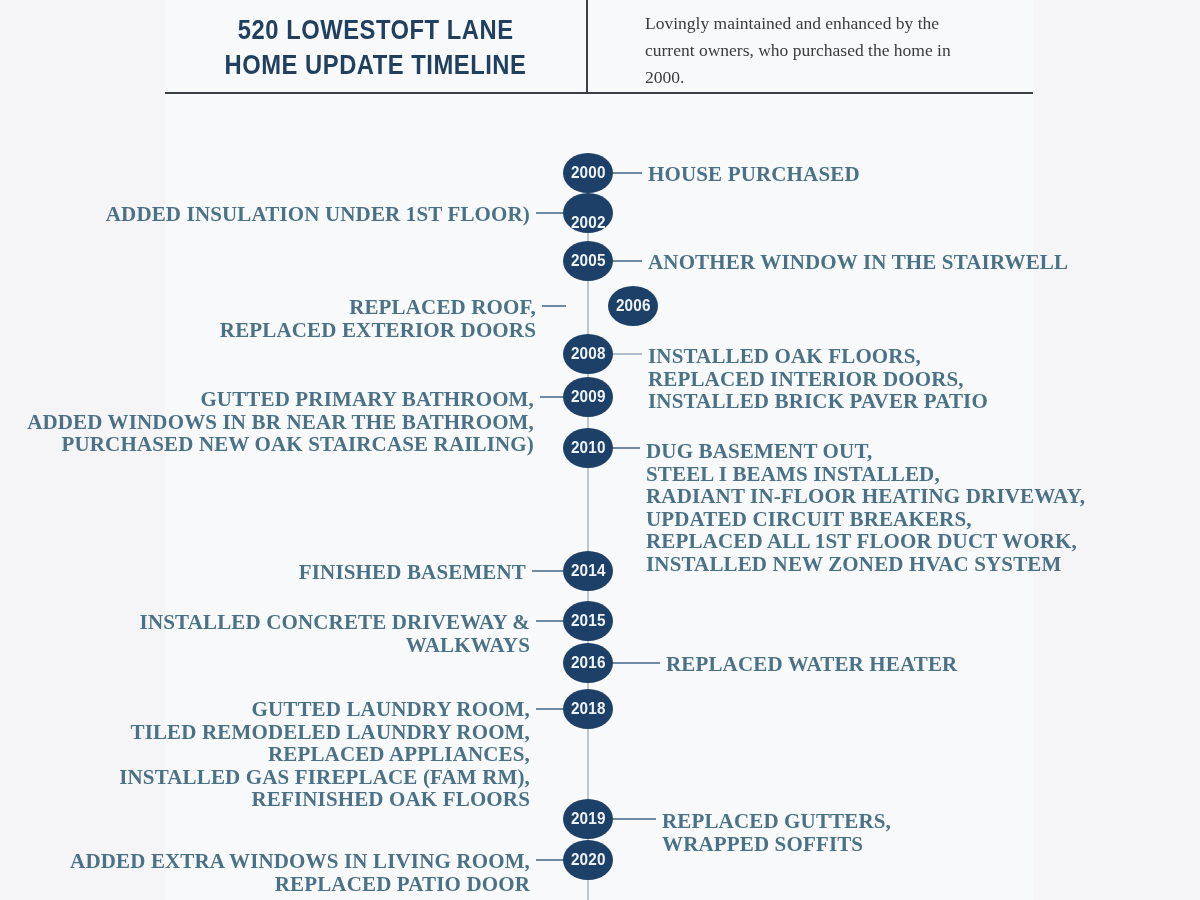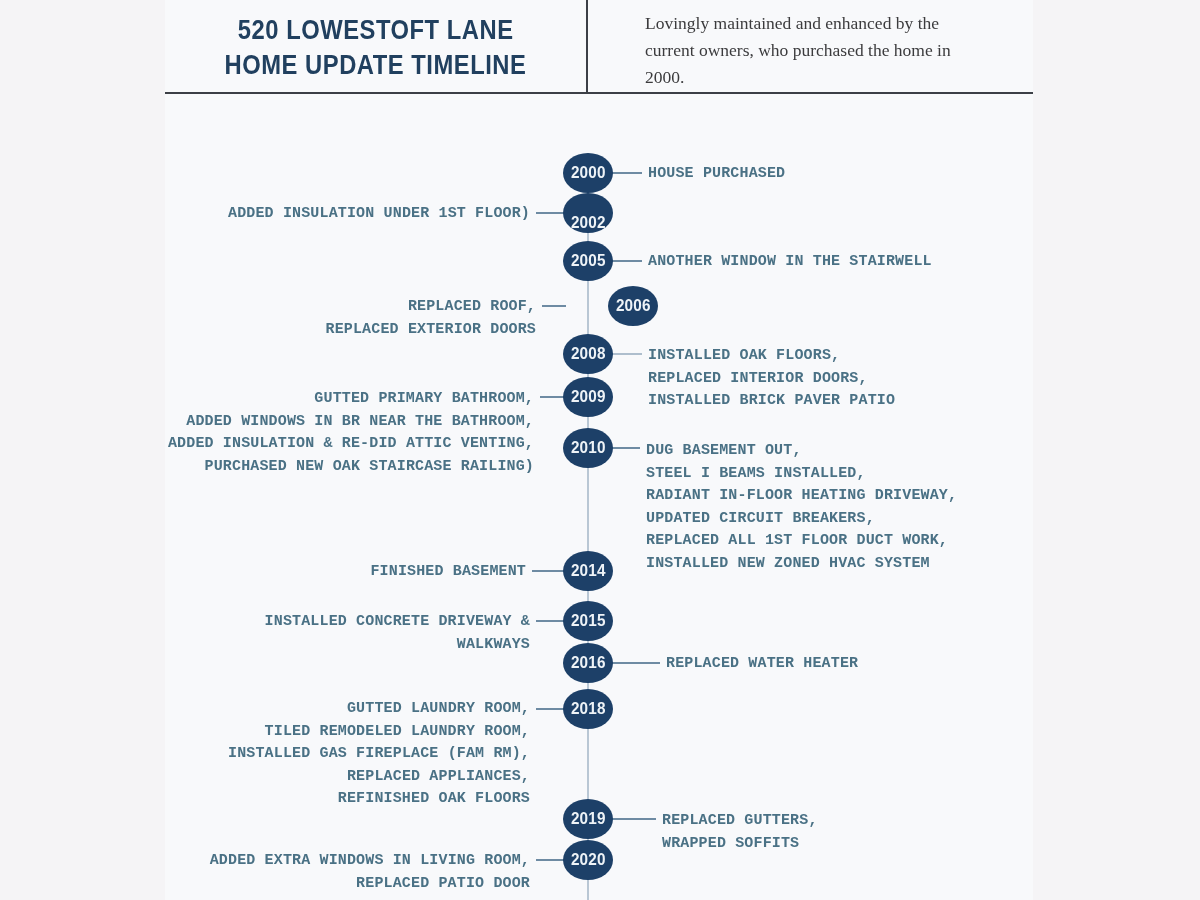--- a/index.html
+++ b/index.html
@@ -140,23 +140,23 @@
     height: 1.6px;
     background: #6e8ba3;
     z-index: 2;
   }
 
   .connector.faint { background: #aebecd; }
 
   
   .event {
     position: absolute;
-    font-family: Liberation Mono, monospace;
+    font-family: Liberation Serif, serif;
     font-weight: 700;
-    font-size: 15px;
+    font-size: 21px;
     line-height: 22.5px;
     color: #4a7185;
     letter-spacing: 0.15px;
     z-index: 2;
   }
 
   .event.left  { text-align: right; }
   .event.right { text-align: left; }
 
   .event .line { display: block; white-space: nowrap; }
@@ -226,21 +226,20 @@
         <span class="line">REPLACED INTERIOR DOORS,</span>
         <span class="line">INSTALLED BRICK PAVER PATIO</span>
       </div>
       <div class="connector" style="top: 396.2px; left: 540px; width: 26px;"></div>
       <div class="node" style="left: 588px; top: 397px;">
         <span>2009</span>
       </div>
       <div class="event left" style="top: 388px; right: 666px;">
         <span class="line">GUTTED PRIMARY BATHROOM,</span>
         <span class="line">ADDED WINDOWS IN BR NEAR THE BATHROOM,</span>
-        <span class="line">ADDED INSULATION &amp; RE-DID ATTIC VENTING,</span>
         <span class="line">PURCHASED NEW OAK STAIRCASE RAILING)</span>
       </div>
       <div class="connector" style="top: 447.2px; left: 610px; width: 30px;"></div>
       <div class="node" style="left: 588px; top: 448px;">
         <span>2010</span>
       </div>
       <div class="event right" style="top: 440px; left: 646px;">
         <span class="line">DUG BASEMENT OUT,</span>
         <span class="line">STEEL I BEAMS INSTALLED,</span>
         <span class="line">RADIANT IN-FLOOR HEATING DRIVEWAY,</span>
@@ -270,22 +269,22 @@
       <div class="event right" style="top: 653px; left: 666px;">
         <span class="line">REPLACED WATER HEATER</span>
       </div>
       <div class="connector" style="top: 708.2px; left: 536px; width: 30px;"></div>
       <div class="node" style="left: 588px; top: 709px;">
         <span>2018</span>
       </div>
       <div class="event left" style="top: 698px; right: 670px;">
         <span class="line">GUTTED LAUNDRY ROOM,</span>
         <span class="line">TILED REMODELED LAUNDRY ROOM,</span>
+        <span class="line">REPLACED APPLIANCES,</span>
         <span class="line">INSTALLED GAS FIREPLACE (FAM RM),</span>
-        <span class="line">REPLACED APPLIANCES,</span>
         <span class="line">REFINISHED OAK FLOORS</span>
       </div>
       <div class="connector" style="top: 818.2px; left: 610px; width: 46px;"></div>
       <div class="node" style="left: 588px; top: 819px;">
         <span>2019</span>
       </div>
       <div class="event right" style="top: 810px; left: 662px;">
         <span class="line">REPLACED GUTTERS,</span>
         <span class="line">WRAPPED SOFFITS</span>
       </div>

